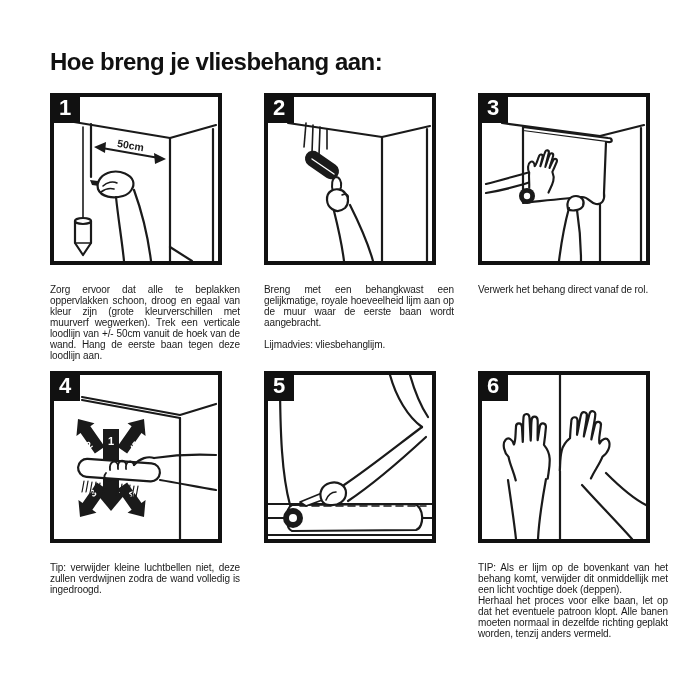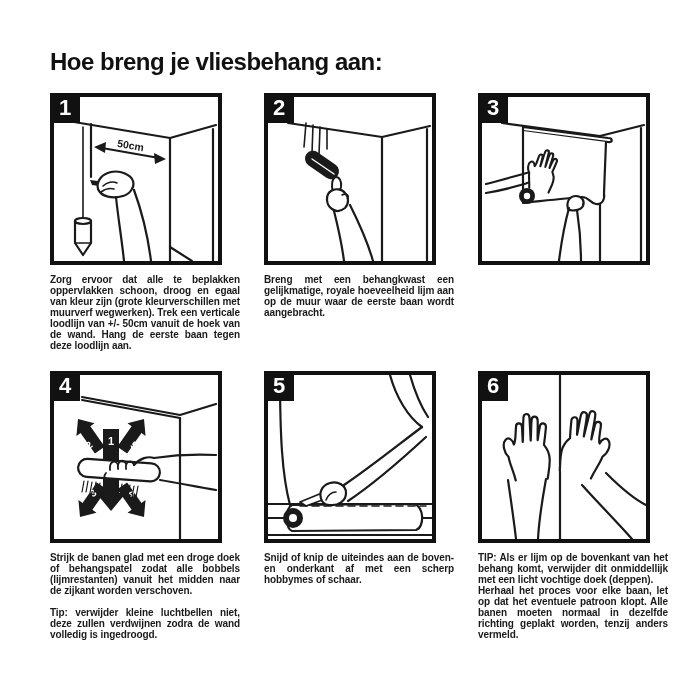--- a/index.html
+++ b/index.html
@@ -19,21 +19,21 @@
     position:relative;width:172px;height:172px;border:4px solid #111;
     box-sizing:border-box;background:#fff;
   }
   .frame svg{position:absolute;left:0;top:0;}
   .num{
     position:absolute;left:-4px;top:-4px;width:30px;height:30px;background:#111;
     color:#fff;font-size:22px;font-weight:700;display:flex;align-items:center;
     justify-content:center;z-index:2;
   }
   .caption{
-    margin-top:9px;width:190px;font-size:10px;font-weight:700;line-height:11px;
+    margin-top:19px;width:190px;font-size:10px;font-weight:400;line-height:11px;
     text-align:justify;letter-spacing:-0.1px;color:#1a1a1a;
   }
   .caption p{margin:0;}
   .caption p + p{margin-top:11px;}
   .caption.tight p + p{margin-top:0;}
   .caption p:empty{display:none;}
   svg text{font-family:"Liberation Sans","DejaVu Sans",sans-serif;font-weight:700;}
 </style>
 </head>
 <body>
@@ -89,20 +89,21 @@
         <path d="M64,80 C70,83 71,88 67,93" stroke-width="2"></path>
         <path d="M65,95 C63,88 64,81 68,80 C71,80 74,84 73,90 C72,94 70,97 68,97" fill="#fff" stroke-width="2"></path>
         <path d="M64,112 C58,108 57,98 63,94 C67,91 74,92 77,96 C81,100 81,107 77,111 C72,115 68,115 64,112 Z" fill="#fff"></path>
         <path d="M74,98 C78,96 81,98 80,101" stroke-width="1.6"></path>
         <path d="M66,114 C70,130 74,148 76,164"></path>
         <path d="M82,108 C92,128 100,146 105,164"></path>
       </svg>
     </div>
     <div class="caption">
       <p>Breng met een behangkwast een gelijkmatige, royale hoeveelheid lijm aan op de muur waar de eerste baan wordt aangebracht.</p>
+      <p>Lijmadvies: vliesbehanglijm.</p>
     </div>
   </section>
 
   <section class="step">
     <div class="frame">
       <div class="num">3</div>
       <svg width="164" height="164" viewBox="0 0 164 164" fill="none" stroke="#1a1a1a" stroke-width="2.2" stroke-linecap="round" stroke-linejoin="round">
         <path d="M20,26 L118,39 L162,28"></path>
         <path d="M118,39 V164"></path>
         <path d="M159,31 V164"></path>
@@ -112,20 +113,24 @@
         <circle cx="45" cy="99" r="3.2" fill="#ffffff" stroke="none"></circle>
         <path d="M56,73 C40,77 20,83 4,87"></path>
         <path d="M60,81 C44,87 22,93 4,96"></path>
         <g transform="translate(52,46) rotate(14) scale(0.62)">
           <path d="M10,72 C8,62 5,56 4,48 C0,44 -2,35 2,31 C5,28 9,31 10,36 C12,34 12,26 13,19 C13,14 19,14 19,19 C19,25 19,31 19,34 C20,26 20,16 21,10 C21,5 27,5 27,10 C27,16 27,26 27,33 C28,26 28,18 29,13 C29,8 35,8 35,13 C35,19 34,27 34,33 C35,28 36,23 37,19 C38,15 43,16 43,20 C42,27 41,33 40,38 C43,42 45,48 45,52 C45,60 43,66 42,72" fill="#fff" stroke-width="3.4"></path>
         </g>
         <path d="M86,112 C84,104 88,99 94,99 C100,99 103,104 101,109 C99,113 90,115 86,112 Z" fill="#fff"></path>
         <path d="M77,164 C80,140 84,122 87,111"></path>
         <path d="M99,164 C99,142 97,126 95,113"></path>
       </svg>
+    </div>
+    <div class="caption">
+      <p>Verwerk het behang direct vanaf de rol.</p>
+
     </div>
   </section>
 </div>
 
 <div class="row row2">
 
   <section class="step">
     <div class="frame">
       <div class="num">4</div>
       <svg width="164" height="164" viewBox="0 0 164 164" fill="none" stroke="#1a1a1a" stroke-width="2.2" stroke-linecap="round" stroke-linejoin="round">
@@ -172,21 +177,20 @@
         <path d="M56,95 C55,86 62,84 64,90" stroke-width="1.8"></path>
         <path d="M64,94 C63,85 70,83 72,89" stroke-width="1.8"></path>
         <path d="M72,94 C71,86 78,84 80,90" stroke-width="1.8"></path>
         <path d="M52,98 C48,103 53,108 58,104" stroke-width="1.8"></path>
         <path d="M80,90 C86,83 94,81 100,83"></path>
         <path d="M100,83 C120,80 142,79 162,80"></path>
         <path d="M106,105 C124,108 144,112 162,115"></path>
       </svg>
     </div>
     <div class="caption">
-      <p>Strijk de banen glad met een droge doek of behangspatel zodat alle bobbels (lijmrestanten) vanuit het midden naar de zijkant worden verschoven.</p>
       <p>Tip: verwijder kleine luchtbellen niet, deze zullen verdwijnen zodra de wand volledig is ingedroogd.</p>
     </div>
   </section>
 
   <section class="step">
     <div class="frame">
       <div class="num">5</div>
       <svg width="164" height="164" viewBox="0 0 164 164" fill="none" stroke="#1a1a1a" stroke-width="2.2" stroke-linecap="round" stroke-linejoin="round">
         <path d="M0,129 H164" stroke-width="2"></path>
         <path d="M0,143 H164" stroke-width="2"></path>
@@ -198,24 +202,20 @@
         <path d="M32,131 H158" stroke-width="1.6" stroke-dasharray="7 5"></path>
         <polygon points="32,127 54,118 57,124 38,131" fill="#fff" stroke-width="1.8"></polygon>
         <path d="M54,126 C50,118 54,110 62,108 C70,106 78,110 78,118 C78,126 70,131 62,130 C58,130 56,129 54,126 Z" fill="#fff"></path>
         <path d="M58,125 C60,120 64,117 68,117" stroke-width="1.6"></path>
         <path d="M122,0 C128,22 140,42 154,52"></path>
         <path d="M142,0 C146,14 152,30 160,42"></path>
         <path d="M154,52 C130,70 100,94 76,110"></path>
         <path d="M158,62 C132,86 104,110 80,126"></path>
       </svg>
     </div>
-    <div class="caption">
-      <p>Snijd of knip de uiteindes aan de boven- en onderkant af met een scherp hobbymes of schaar.</p>
-
-    </div>
   </section>
 
   <section class="step">
     <div class="frame">
       <div class="num">6</div>
       <svg width="164" height="164" viewBox="0 0 164 164" fill="none" stroke="#1a1a1a" stroke-width="2.2" stroke-linecap="round" stroke-linejoin="round">
         <path d="M78,0 V164"></path>
 
         <g transform="translate(20,34) rotate(-3)">
           <path d="M10,72 C8,62 5,56 4,48 C0,44 -2,35 2,31 C5,28 9,31 10,36 C12,34 12,26 13,19 C13,14 19,14 19,19 C19,25 19,31 19,34 C20,26 20,16 21,10 C21,5 27,5 27,10 C27,16 27,26 27,33 C28,26 28,18 29,13 C29,8 35,8 35,13 C35,19 34,27 34,33 C35,28 36,23 37,19 C38,15 43,16 43,20 C42,27 41,33 40,38 C43,42 45,48 45,52 C45,60 43,66 42,72" fill="#fff"></path>

